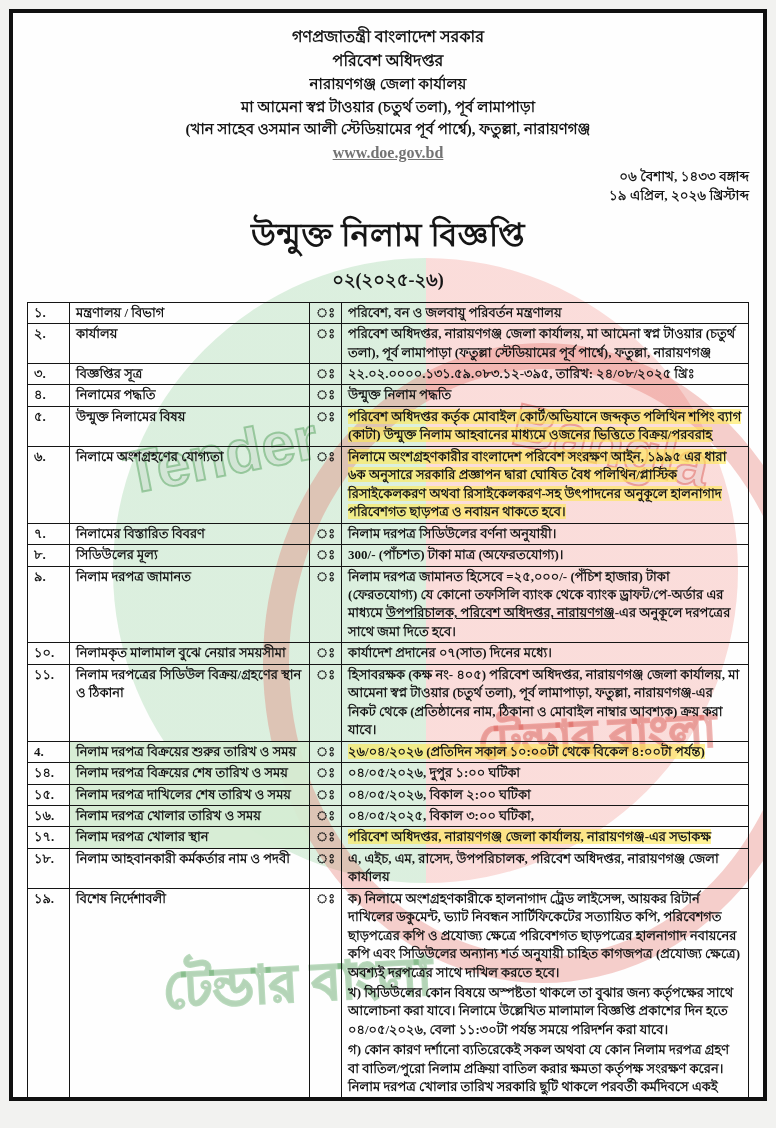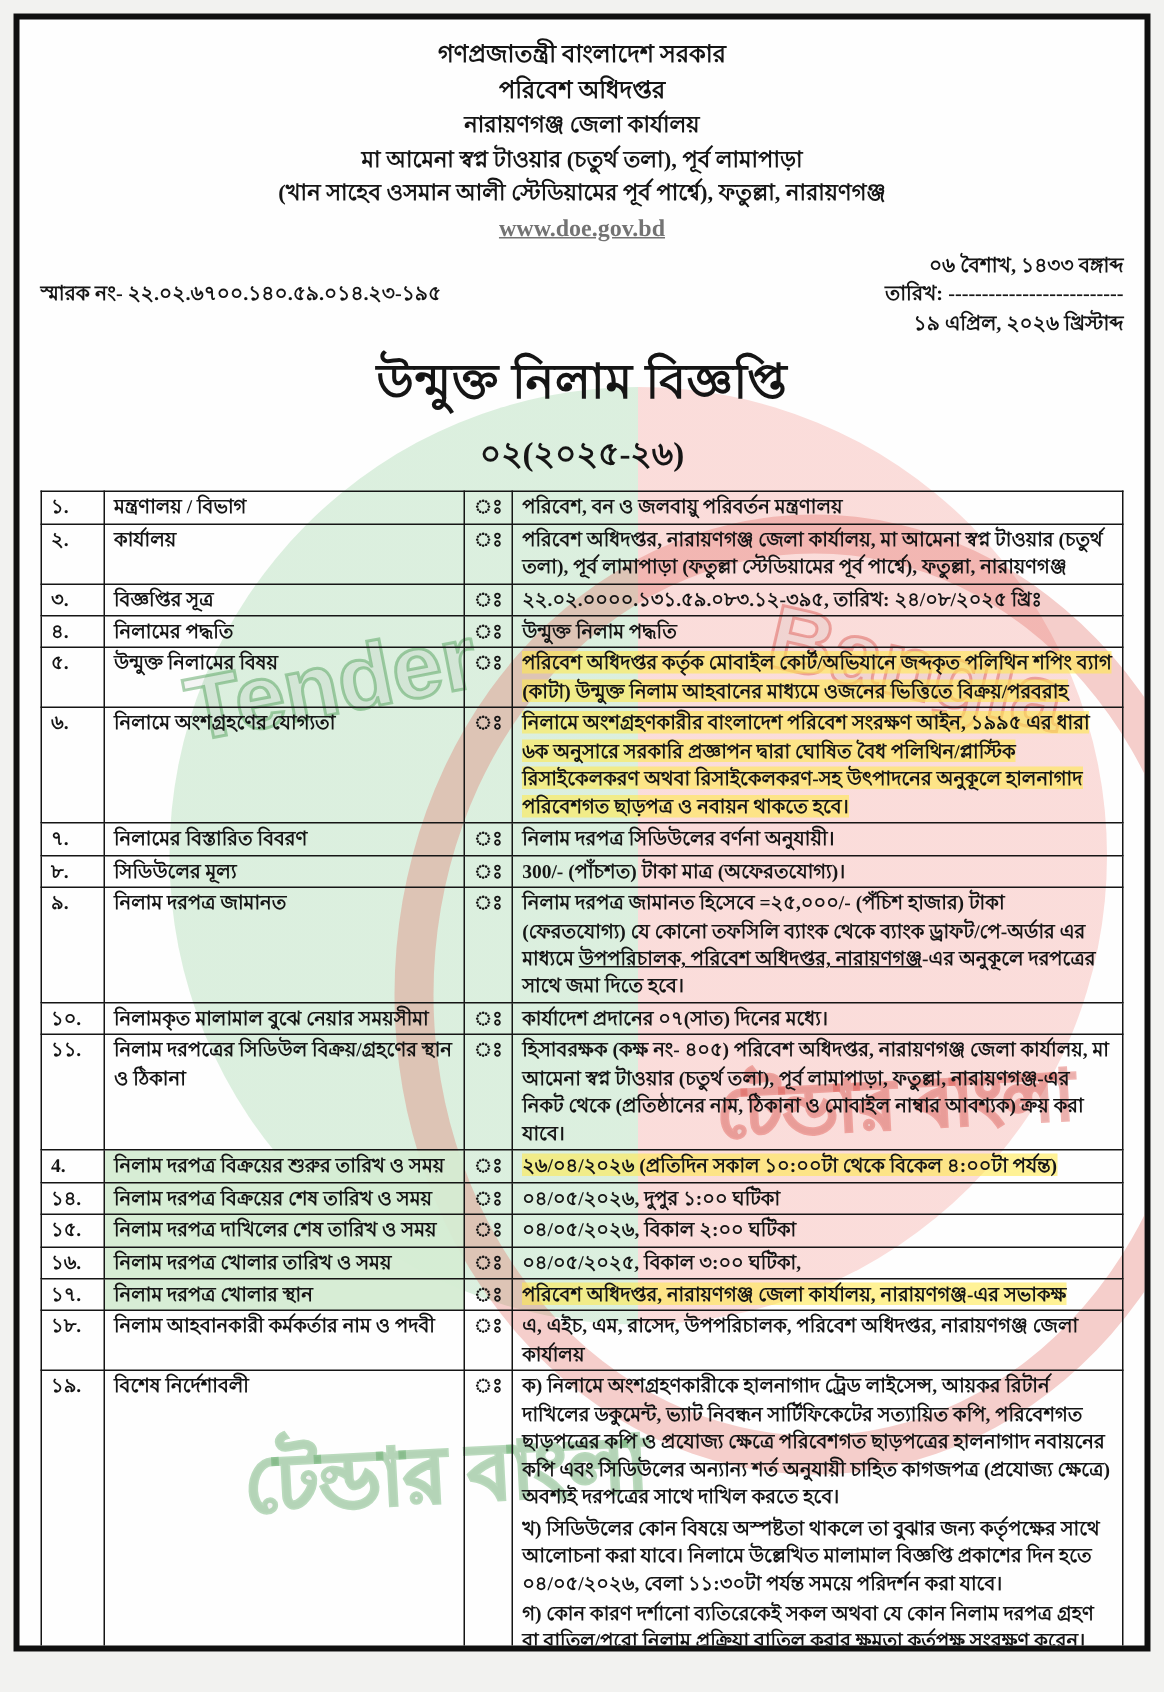--- a/index.html
+++ b/index.html
@@ -32,21 +32,21 @@
   .hdr{ text-align:center; font-weight:bold; font-size:15px; line-height:1.5; }
   .hdr .big{ font-size:16px; }
   .website{ display:inline-block; font-size:16px; font-weight:bold; text-decoration:underline;
     font-family:"Liberation Serif",serif; color:#737373; }
   .meta{ position:relative; font-weight:bold; font-size:13.5px; margin-top:2px; line-height:1.45; }
   .meta .right{ text-align:right; }
   .meta .memo-row{ display:flex; justify-content:space-between; }
 
   .title-blk{ text-align:center; margin-top:4px; }
   .doc-title{ font-size:32px; font-weight:bold; letter-spacing:.5px; }
-  .doc-no{ font-size:22px; font-weight:bold; margin-top:2px; }
+  .doc-no{ font-size:18px; font-weight:bold; margin-top:2px; }
 
   
   table.main{ width:100%; border-collapse:collapse; margin-top:5px; font-size:13px;
     font-weight:bold; line-height:1.42; }
   table.main td{ border:1.6px solid #151515; padding:1px 6px; vertical-align:top; }
   td.sl{ width:42px; padding-left:10px; }
   td.lbl{ width:240px; }
   td.cln{ width:24px; text-align:center; }
   tr.hl-lbl td.lbl{ background:rgba(213,236,211,.95); }
   .hl{ background:rgba(255,233,80,.60); box-decoration-break:clone; -webkit-box-decoration-break:clone; }
@@ -73,24 +73,20 @@
       <div class="big">গণপ্রজাতন্ত্রী বাংলাদেশ সরকার</div>
       <div class="big">পরিবেশ অধিদপ্তর</div>
       <div>নারায়ণগঞ্জ জেলা কার্যালয়</div>
       <div>মা আমেনা স্বপ্ন টাওয়ার (চতুর্থ তলা), পূর্ব লামাপাড়া</div>
       <div>(খান সাহেব ওসমান আলী স্টেডিয়ামের পূর্ব পার্শ্বে), ফতুল্লা, নারায়ণগঞ্জ</div>
       <div><span class="website">www.doe.gov.bd</span></div>
     </div>
 
     <div class="meta">
       <div class="right">০৬ বৈশাখ, ১৪৩৩ বঙ্গাব্দ</div>
-      <div class="memo-row">
-        <span>স্মারক নং- ২২.০২.৬৭০০.১৪০.৫৯.০১৪.২৩-১৯৫</span>
-        <span>তারিখ: --------------------------</span>
-      </div>
       <div class="right">১৯ এপ্রিল, ২০২৬ খ্রিস্টাব্দ</div>
     </div>
 
     <div class="title-blk">
       <div class="doc-title">উন্মুক্ত নিলাম বিজ্ঞপ্তি</div>
       <div class="doc-no">০২(২০২৫-২৬)</div>
     </div>
 
     <table class="main">
       <tbody>

